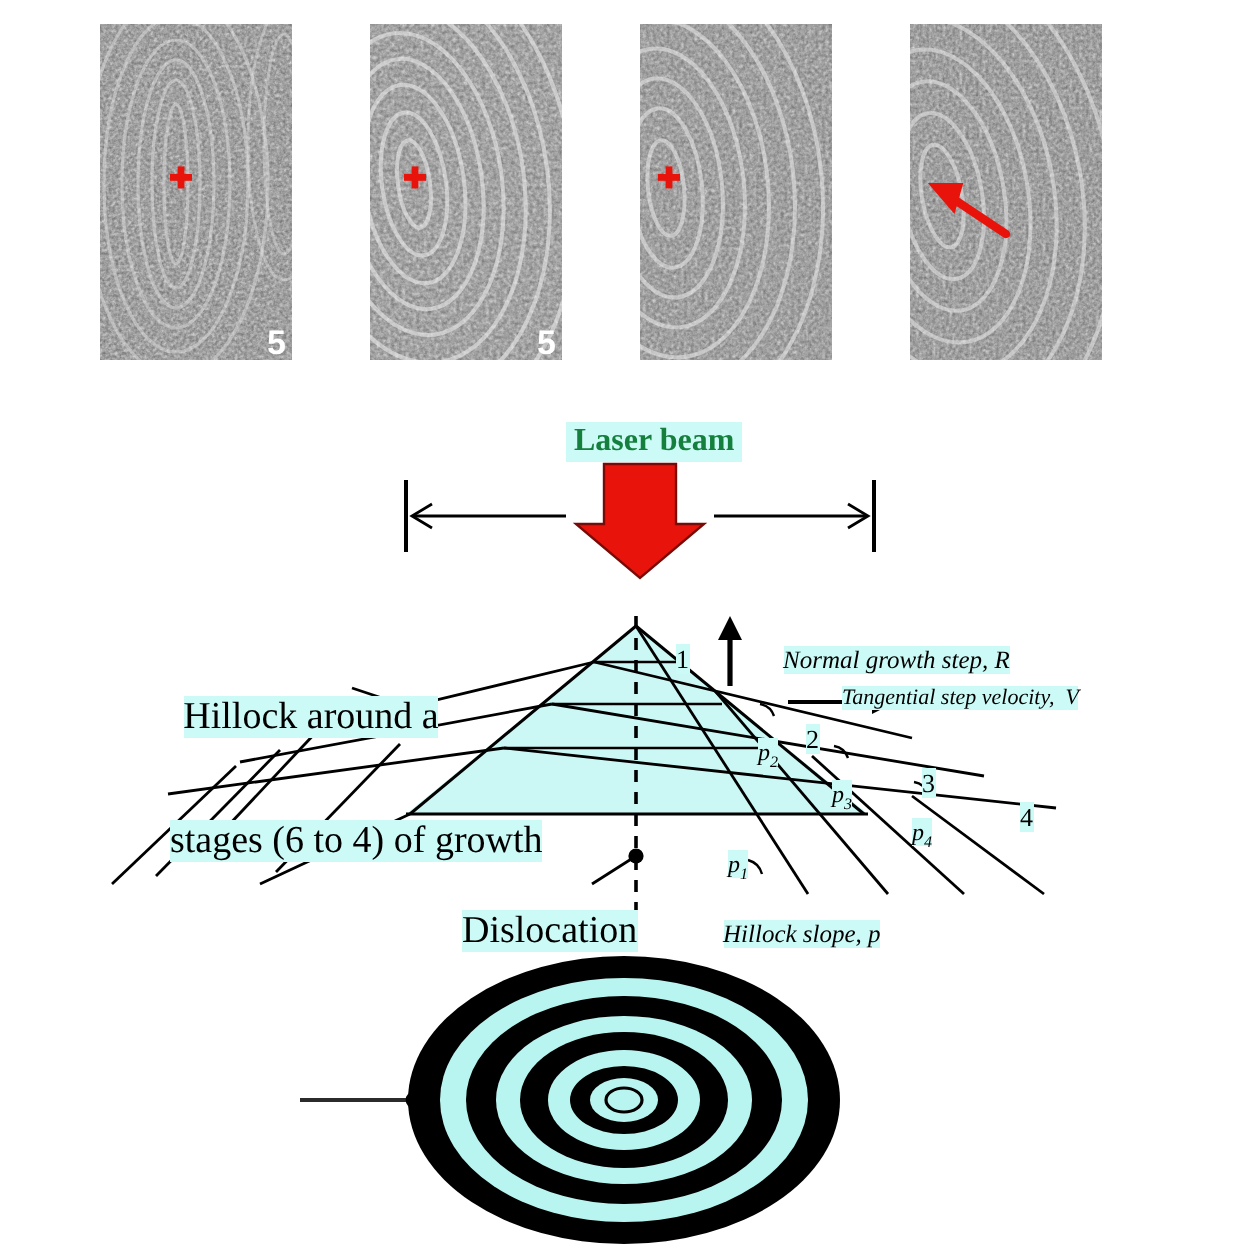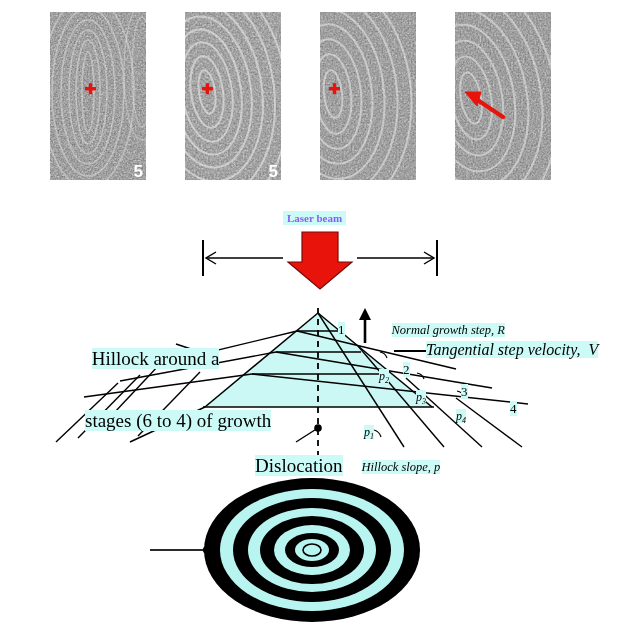--- a/index.html
+++ b/index.html
@@ -50,23 +50,23 @@
     font-family: "Liberation Serif", "DejaVu Serif", serif;
     font-size: 19px;
     color: #000;
     white-space: pre;
     line-height: 15.5px;
   }
   .txt.ital { font-style: italic; }
   .laser-label {
     position: absolute;
     font-family: "Liberation Serif", "DejaVu Serif", serif;
-    font-size: 11px;
+    font-size: 16px;
     font-weight: bold;
-    color: #8b5cf6;
+    color: #15803d;
     background: #ccfbf7;
     padding: 1px 4px;
     white-space: pre;
   }
   .svg-layer {
     position: absolute;
     left: 0; top: 0;
     width: 625px;
     height: 626px;
     pointer-events: none;
@@ -323,29 +323,29 @@
       <path d="M 464,397 A 9 9 0 0 0 457,391"></path>
     </g>
   </svg>
 
   <div class="txt" style="left:66px; top:335px; width:160px; text-align:center;">
     <span class="hl">Hillock around a</span><br>
     <br>
     <span class="hl">stages (6 to 4) of growth</span>
   </div>
 
-  <div class="txt" style="left:236px; top:442px;">
+  <div class="txt" style="left:212px; top:442px;">
     <span class="hl">Dislocation</span>
   </div>
 
   <div class="txt ital" style="left:379px; top:307px; font-size:12.5px;">
     <span class="hl">Normal growth step, R</span>
   </div>
 
-  <div class="txt ital" style="left:410px; top:326px; font-size:16px;">
+  <div class="txt ital" style="left:410px; top:326px; font-size:11px;">
     <span class="hl">Tangential step velocity,  V</span>
   </div>
 
   <div class="txt ital" style="left:349px; top:444px; font-size:12.5px;">
     <span class="hl">Hillock slope, p</span>
   </div>
 
   <div class="txt" style="left:325px; top:306px; font-size:13px;">
     <span class="hl">1</span>
   </div>

